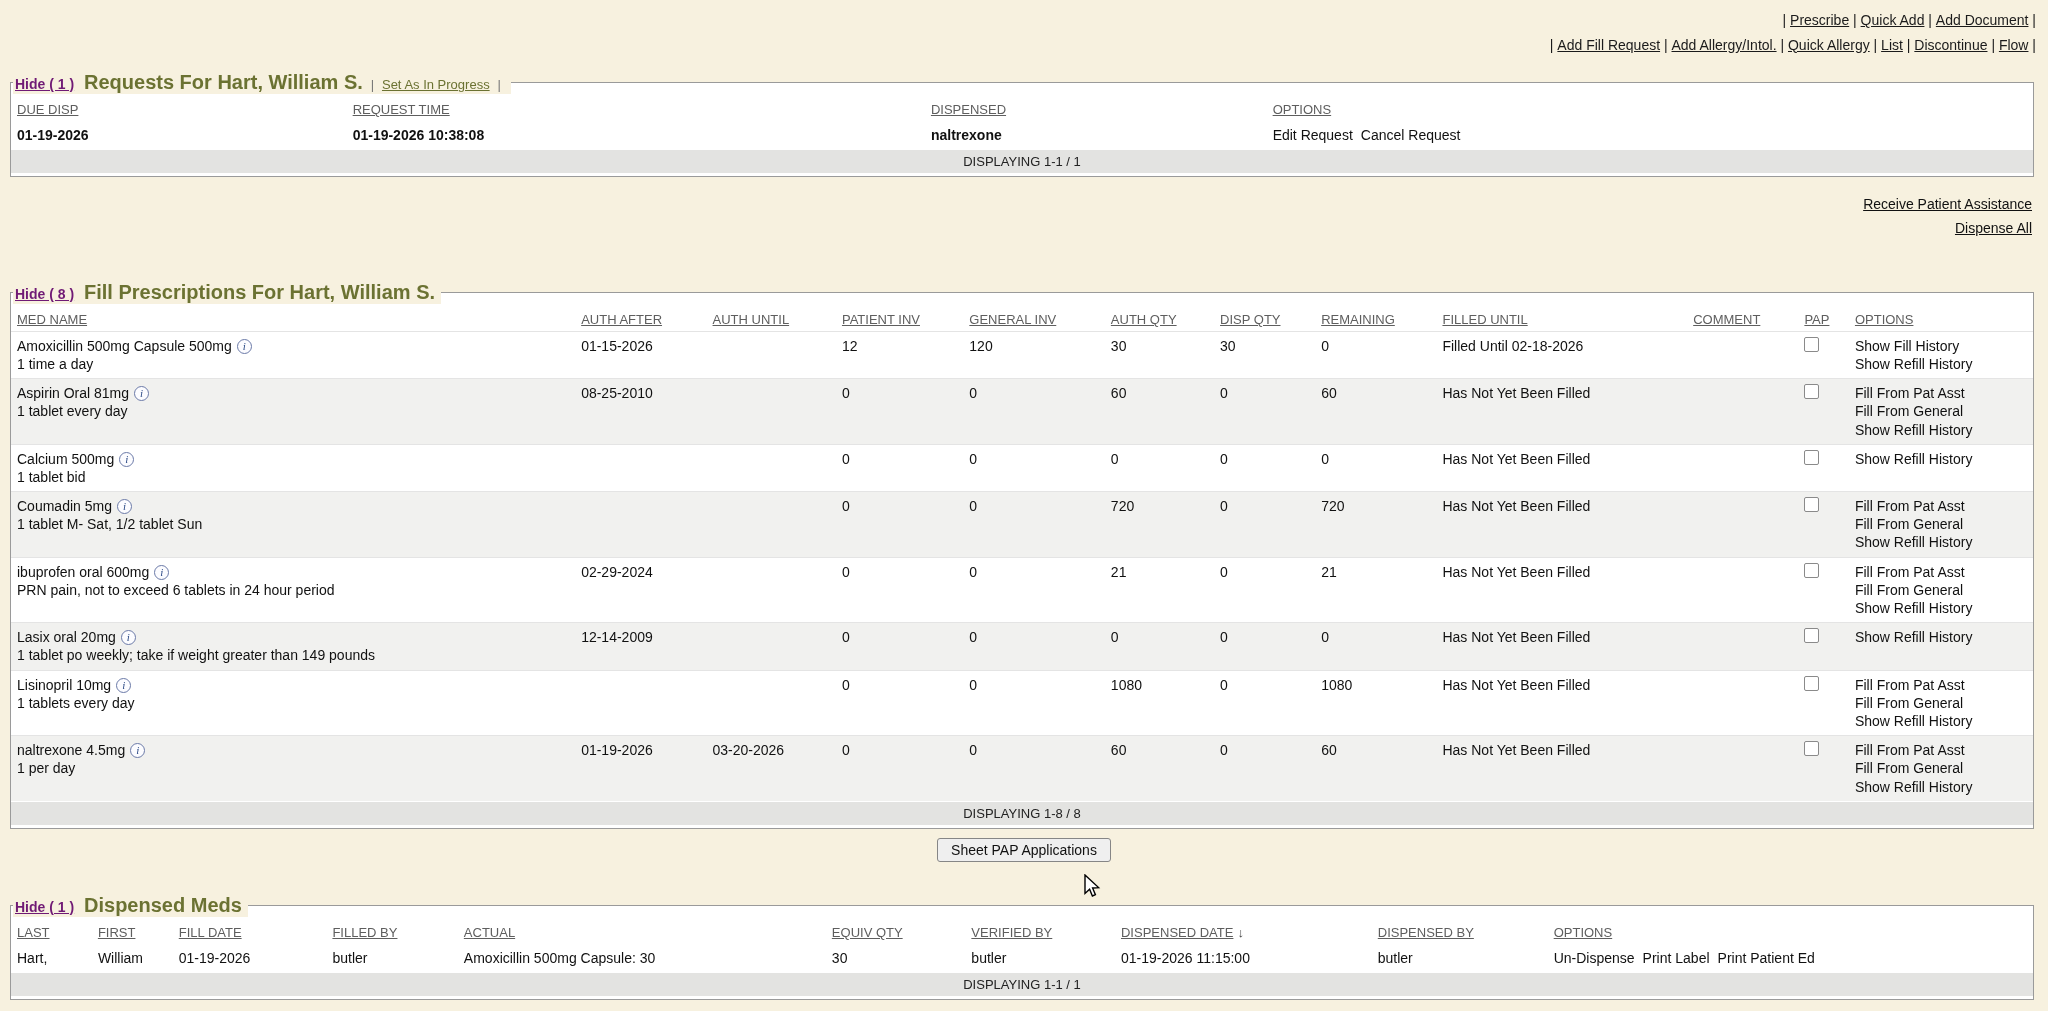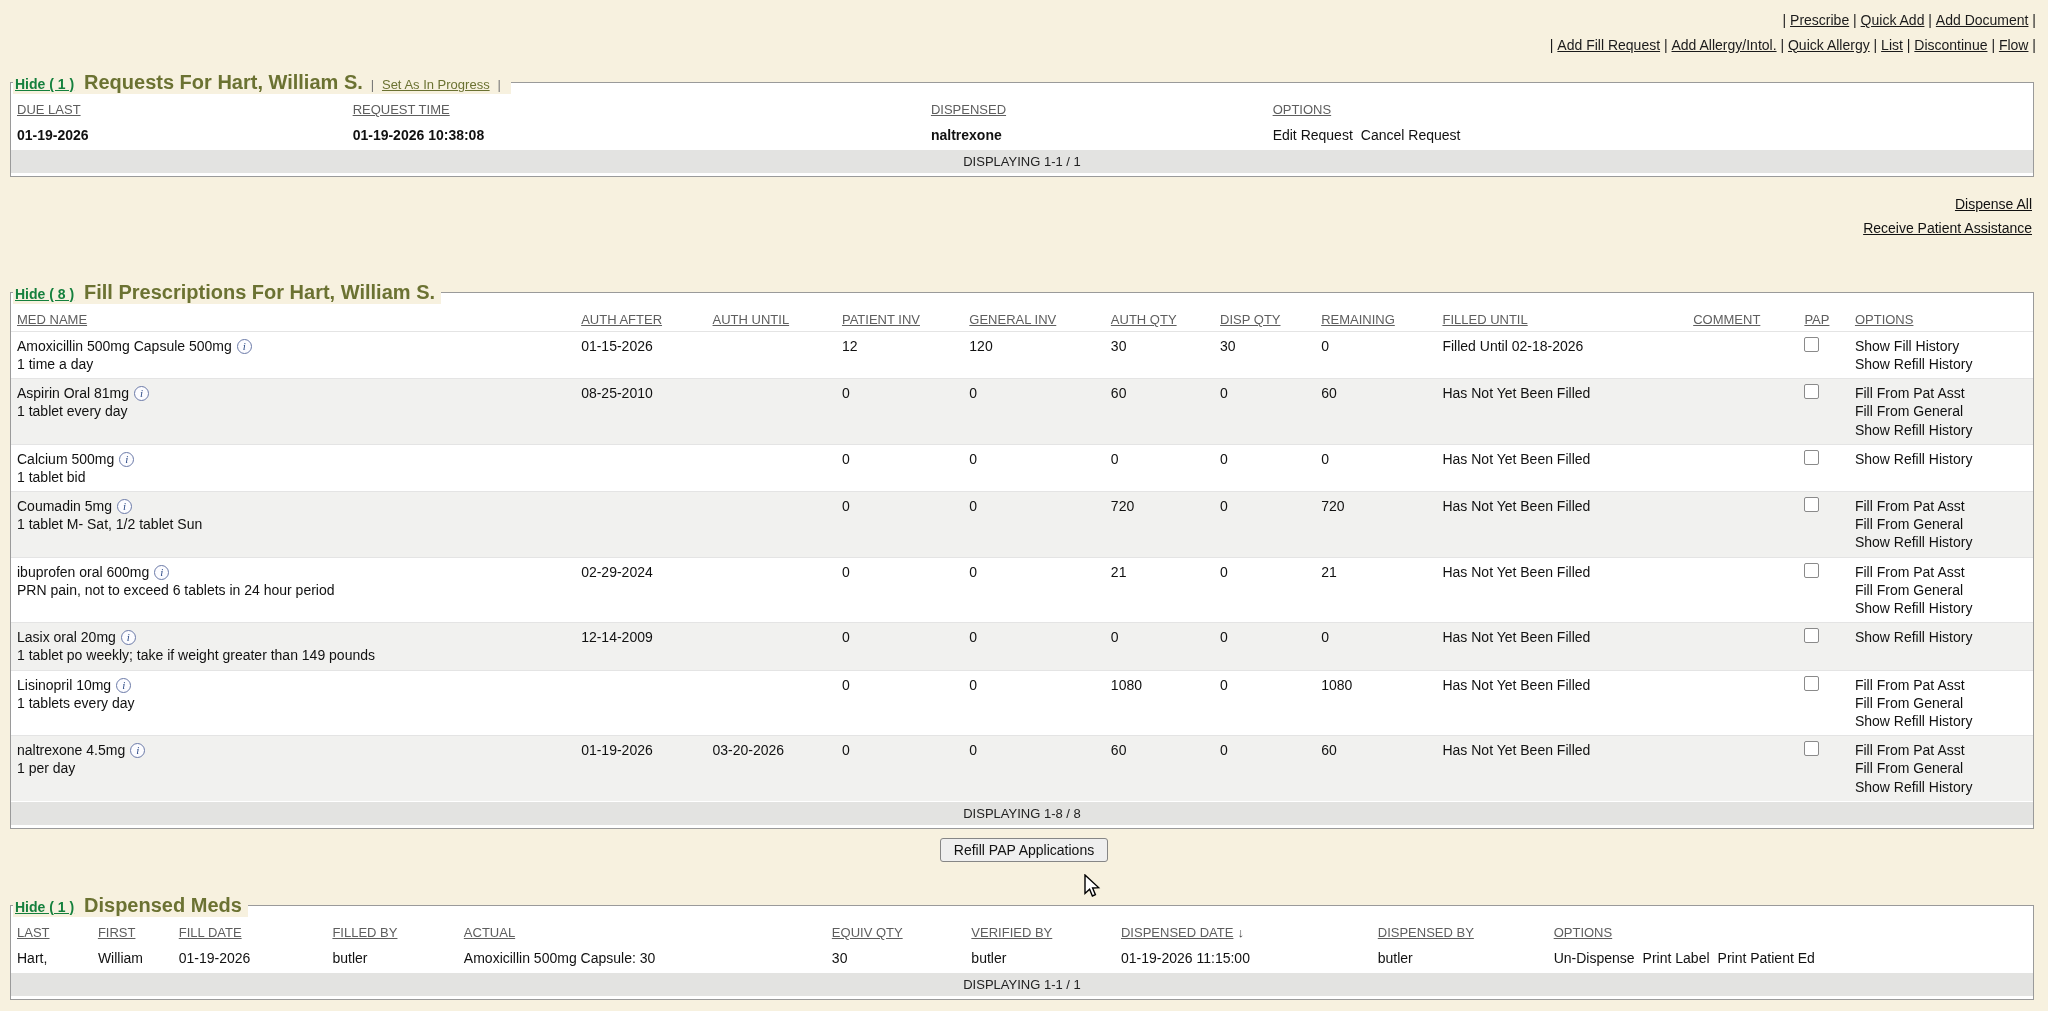--- a/index.html
+++ b/index.html
@@ -13,21 +13,21 @@
 
   
   .topnav { text-align:right; padding:8px 12px 2px 0; line-height:1.75; font-size:14px; }
   .topnav .nav-row { white-space:nowrap; }
   .topnav a.nav-link { color:#1b1b1b; text-decoration:underline;margin-top:19px; }
   .topnav .sep { color:#1b1b1b; }
 
   
   fieldset.section { border:1px solid #9a9a9a; background:#ffffff; margin:0 14px 0 10px; padding:0 0 3px 0; }
   fieldset.section legend { background:#f7f1df; padding:0 6px 0 2px; margin-left:2px; white-space:nowrap; }
-  .hide-link { color:#15803d; font-weight:bold; text-decoration:underline; font-size:14px; margin-right:6px; }
+  .hide-link { color:#701a75; font-weight:bold; text-decoration:underline; font-size:14px; margin-right:6px; }
   .section-title { color:#6b7232; font-weight:bold; font-size:20px; }
   .legend-sep { color:#777; font-size:13px; margin:0 4px; }
   .legend-link { color:#6b7232; text-decoration:underline; font-size:13px; }
 
   
   table.section-table { width:100%; border-collapse:collapse; table-layout:fixed; }
   th { font-weight:normal; color:#5e5e5e; text-align:left; font-size:13px;
        padding:8px 6px 4px 6px; white-space:nowrap; overflow:hidden; }
   th .th-label { text-decoration:underline; }
   th .sort-icon { display:inline-block; text-decoration:none; margin-left:4px; font-weight:bold; color:#444; }
@@ -82,41 +82,41 @@
   </legend>
   <table class="section-table requests-table">
     <colgroup>
         <col style="width:16.6%">
         <col style="width:28.6%">
         <col style="width:16.9%">
         <col>
       </colgroup>
     <thead>
         <tr id="requests-head">
-          <th><span class="th-label">DUE LAST</span></th>
+          <th><span class="th-label">DUE DISP</span></th>
           <th><span class="th-label">REQUEST TIME</span></th>
           <th><span class="th-label">DISPENSED</span></th>
           <th><span class="th-label">OPTIONS</span></th>
         </tr>
       </thead>
     <tbody id="requests-tbody">
         <tr>
           <td class="bold">01-19-2026</td>
           <td class="bold">01-19-2026 10:38:08</td>
           <td class="bold">naltrexone</td>
           <td><a class="opt-link">Edit Request</a><a class="opt-link">Cancel Request</a></td>
         </tr>
       </tbody>
   </table>
   <div class="displaying">DISPLAYING 1-1 / 1</div>
 </fieldset>
 
 <div class="side-links">
+  <a href="#">Receive Patient Assistance</a>
   <a href="#">Dispense All</a>
-  <a href="#">Receive Patient Assistance</a>
 </div>
 
 <fieldset class="section" id="fill-section">
   <legend>
     <a href="#" class="hide-link">Hide ( 8 )</a>
     <span class="section-title">Fill Prescriptions For Hart, William S.</span>
   </legend>
   <table class="section-table fill-table">
     <colgroup>
       <col style="width:27.9%">
@@ -311,21 +311,21 @@
             <div class="opt-line"><a class="opt-link">Fill From General</a></div>
             <div class="opt-line"><a class="opt-link">Show Refill History</a></div>
           </td>
         </tr>
       </tbody>
   </table>
   <div class="displaying">DISPLAYING 1-8 / 8</div>
 </fieldset>
 
 <div class="update-wrap">
-  <button class="update">Refill PAP Applications</button>
+  <button class="update">Sheet PAP Applications</button>
 </div>
 
 <fieldset class="section" id="dispensed-section">
   <legend>
     <a href="#" class="hide-link">Hide ( 1 )</a>
     <span class="section-title">Dispensed Meds</span>
   </legend>
   <table class="section-table dispensed-table">
     <colgroup>
       <col style="width:4.0%">

